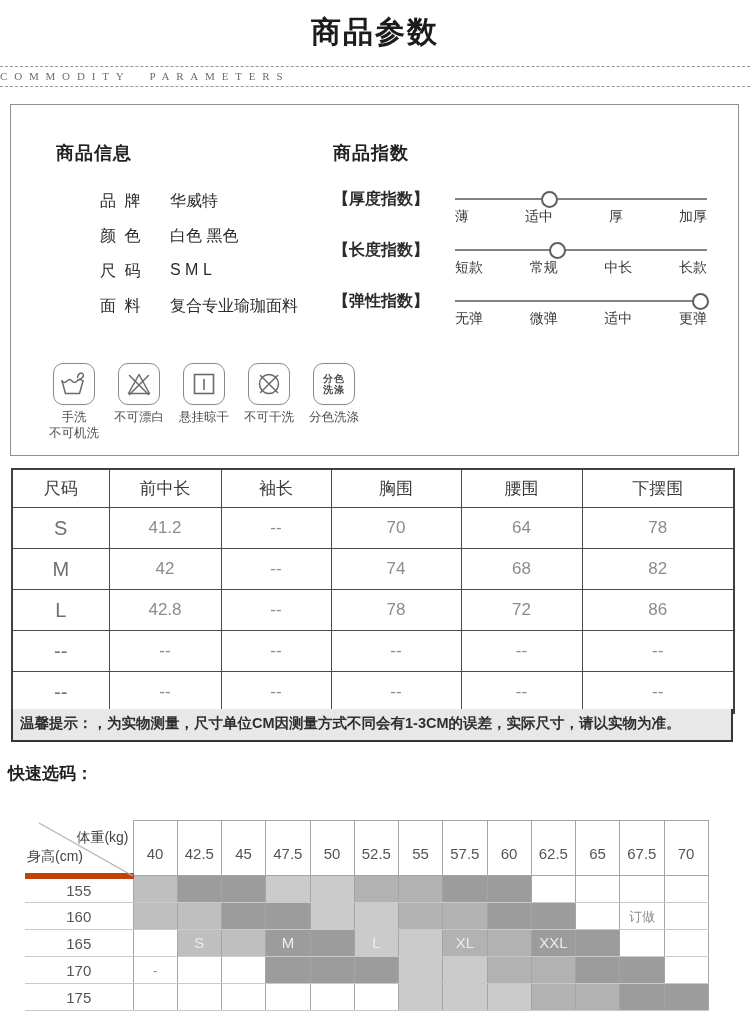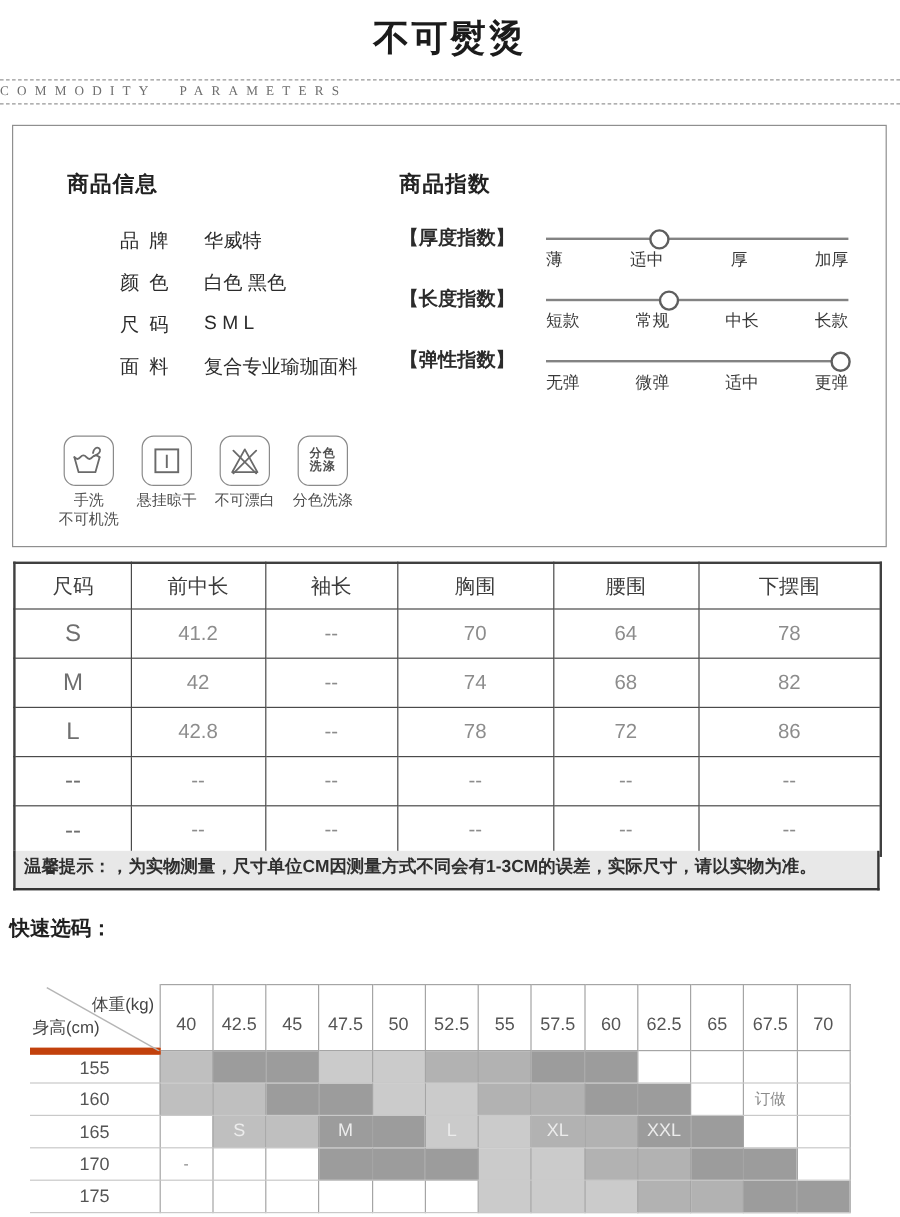--- a/index.html
+++ b/index.html
@@ -66,21 +66,21 @@
                        border-right:1px solid #a5a5a5;border-bottom:1px solid #c9c9c9;background:#fff;}
   .quick-grid tbody td{height:27px;border-right:1px solid #a5a5a5;border-bottom:1px solid #c9c9c9;}
   .quick-grid td .size-letter{color:#ececec;font-size:15px;}
   .quick-grid td .white-note{color:#8a8a8a;font-size:13px;}
 </style>
 </head>
 <body>
 
 <div id="app">
 
-  <div class="page-title">不可熨烫</div>
+  <div class="page-title">商品参数</div>
 
   <div class="band">
     <div class="dash"></div>
     <div class="sub">COMMODITY PARAMETERS</div>
     <div class="dash"></div>
   </div>
 
   <div class="info-box">
     <div class="info-left">
       <div class="sec-heading">商品信息</div>
@@ -156,35 +156,44 @@
             <svg width="30" height="30" viewBox="0 0 30 30" fill="none" stroke="#6a6a6a" stroke-width="1.5" stroke-linecap="round" stroke-linejoin="round">
               <path d="M3 12 L6.5 24.5 H20.5 L24 12"></path>
               <path d="M3 12 q2.5 3 5 0 q2.5 -3 5 0 q2.5 3 5 0 q2.5 -3 6 0"></path>
               <path d="M18.5 8.5 c0.5-3.5 3-5.5 5-4 c1.8 1.4 0.7 3.8-1 4.8 l-3 1.7"></path>
             </svg>
           </div>
           <div class="care-cap">手洗<div>不可机洗</div></div>
         </div>
         <div class="care-item">
           <div class="care-box">
+            <svg width="30" height="30" viewBox="0 0 30 30" fill="none" stroke="#6a6a6a" stroke-width="1.5" stroke-linecap="round" stroke-linejoin="round">
+              <path d="M15 5.5 L25.5 24.5 H4.5 Z"></path>
+              <path d="M5.5 6.5 L24.5 25.5 M24.5 6.5 L5.5 25.5"></path>
+            </svg>
+          </div>
+          <div class="care-cap">不可漂白</div>
+        </div>
+        <div class="care-item">
+          <div class="care-box">
             <svg width="30" height="30" viewBox="0 0 30 30" fill="none" stroke="#6a6a6a" stroke-width="1.6">
               <rect x="5.5" y="5.5" width="19" height="19"></rect>
               <line x1="15" y1="10" x2="15" y2="21"></line>
             </svg>
           </div>
           <div class="care-cap">悬挂晾干</div>
         </div>
         <div class="care-item">
           <div class="care-box">
-            <svg width="30" height="30" viewBox="0 0 30 30" fill="none" stroke="#6a6a6a" stroke-width="1.5" stroke-linecap="round" stroke-linejoin="round">
-              <path d="M15 5.5 L25.5 24.5 H4.5 Z"></path>
-              <path d="M5.5 6.5 L24.5 25.5 M24.5 6.5 L5.5 25.5"></path>
-            </svg>
-          </div>
-          <div class="care-cap">不可漂白</div>
+            <svg width="30" height="30" viewBox="0 0 30 30" fill="none" stroke="#6a6a6a" stroke-width="1.5" stroke-linecap="round">
+              <circle cx="15" cy="15" r="9.5"></circle>
+              <path d="M6.5 6.5 L23.5 23.5 M23.5 6.5 L6.5 23.5"></path>
+            </svg>
+          </div>
+          <div class="care-cap">不可干洗</div>
         </div>
         <div class="care-item">
           <div class="care-box">
             <div class="ctext">分色</div>
             <div class="ctext">洗涤</div>
           </div>
           <div class="care-cap">分色洗涤</div>
         </div>
       </div>
   </div>

